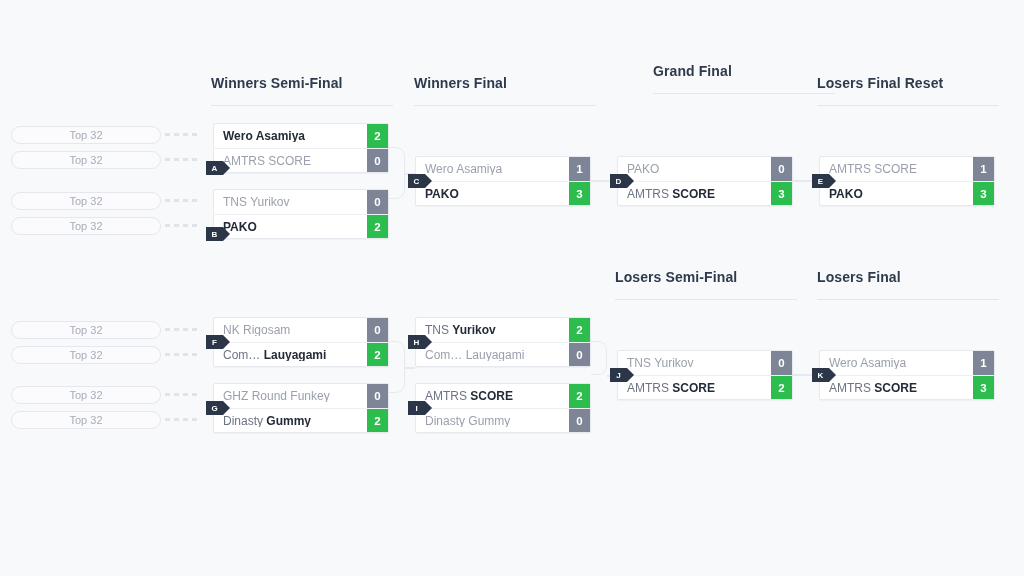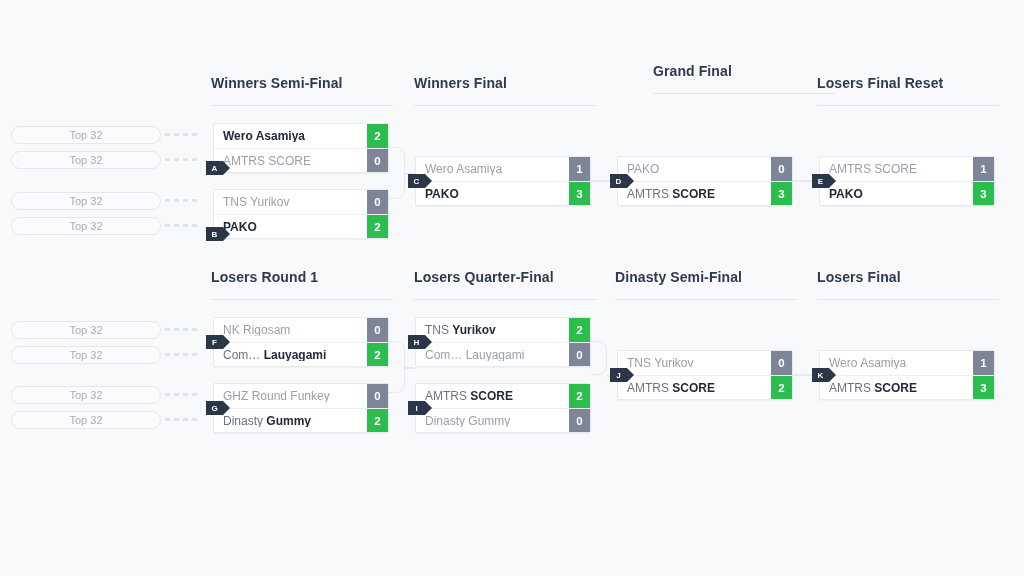--- a/index.html
+++ b/index.html
@@ -108,30 +108,22 @@
   </div>
   <div class="round-head" style="left:615px; top:63px;margin-left:38px;">
     <div class="round-title">Grand Final</div>
     <div class="round-rule"></div>
   </div>
   <div class="round-head" style="left:817px; top:75px;">
     <div class="round-title">Losers Final Reset</div>
     <div class="round-rule"></div>
   </div>
 
-  <div class="round-head" style="left:211px; top:269px;">
-    <div class="round-title">Losers Round 1</div>
-    <div class="round-rule"></div>
-  </div>
-  <div class="round-head" style="left:414px; top:269px;">
-    <div class="round-title">Losers Quarter-Final</div>
-    <div class="round-rule"></div>
-  </div>
   <div class="round-head" style="left:615px; top:269px;">
-    <div class="round-title">Dinasty Semi-Final</div>
+    <div class="round-title">Losers Semi-Final</div>
     <div class="round-rule"></div>
   </div>
   <div class="round-head" style="left:817px; top:269px;">
     <div class="round-title">Losers Final</div>
     <div class="round-rule"></div>
   </div>
 
   <div class="seed" style="left:11px; top:126px;">Top 32</div>
   <div class="dashline" style="left:165px; top:133px;"></div>
   <div class="seed" style="left:11px; top:151px;">Top 32</div>

